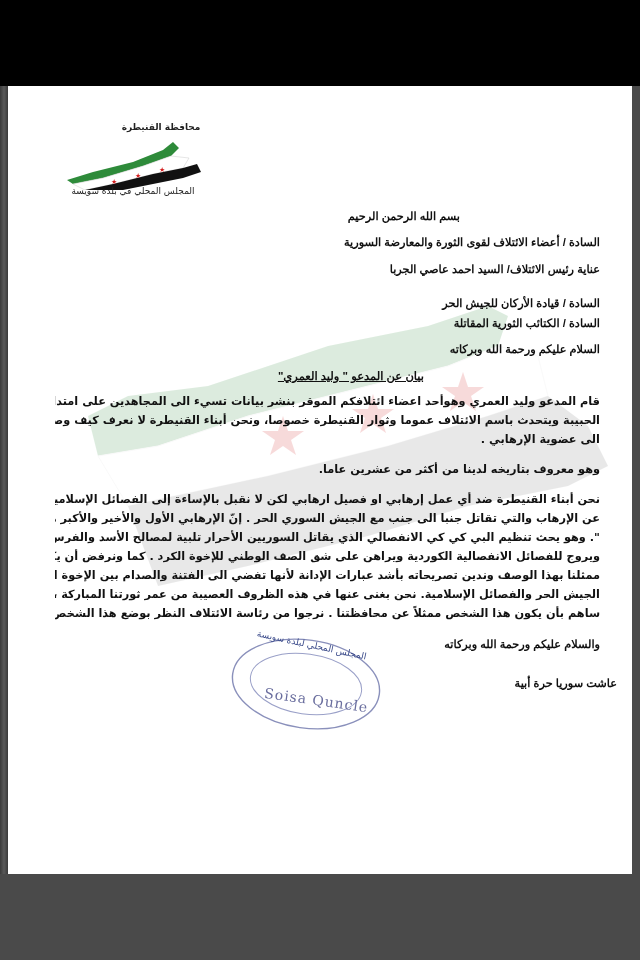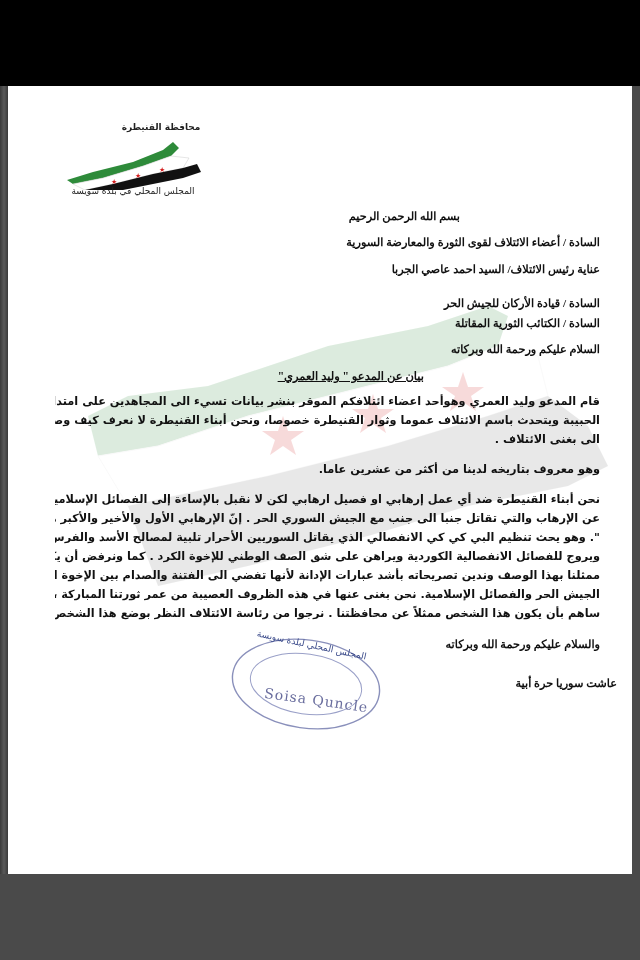--- a/index.html
+++ b/index.html
@@ -50,21 +50,21 @@
     .logo-bottom {
       position: absolute; left: 0px; top: 64px; width: 140px;
       font-size: 9px; color: #222; text-align: center;
       direction: rtl;
     }
     .logo svg { position: absolute; left: 0; top: 12px; }
     .text {
       position: absolute;
       direction: rtl;
       text-align: right;
-      font-family: Liberation Serif, serif;
+      font-family: Liberation Sans, sans-serif;
       font-size: 11.3px;
       font-weight: bold;
       color: #111;
       white-space: nowrap;
     }
     .para {
       position: absolute;
       direction: rtl;
       text-align: right;
       font-family: "DejaVu Sans", sans-serif;
@@ -142,21 +142,21 @@
     <div class="text" style="right: 32px; top: 204px; margin-top: 7px;">السادة / قيادة الأركان للجيش الحر</div>
     <div class="text" style="right: 32px; top: 231px;">السادة / الكتائب الثورية المقاتلة</div>
 
     <div class="text" style="right: 32px; top: 257px;">السلام عليكم ورحمة الله وبركاته</div>
 
     <div class="text title" style="right: 208px; top: 283px;">بيان عن المدعو " وليد العمري"</div>
 
     <div class="para" style="top: 306px;">
       <span class="ln">قام المدعو وليد العمري وهوأحد اعضاء ائتلافكم الموقر بنشر بيانات تسيء الى المجاهدين على امتداد أرض سوريا</span>
       <span class="ln">الحبيبة ويتحدث باسم الائتلاف عموما وثوار القنيطرة خصوصا، ونحن أبناء القنيطرة لا نعرف كيف وصل هذا الشخص</span>
-      <span class="ln last">الى بغنى الائتلاف .</span>
+      <span class="ln last">الى عضوية الإرهابي .</span>
     </div>
 
     <div class="para" style="top: 374px;">
       <span class="ln last">وهو معروف بتاريخه لدينا من أكثر من عشرين عاما.</span>
     </div>
 
     <div class="para" style="top: 404px;">
       <span class="ln">نحن أبناء القنيطرة ضد أي عمل إرهابي او فصيل ارهابي لكن لا نقبل بالإساءة إلى الفصائل الإسلامية  البعيدة كل البعد</span>
       <span class="ln">عن الإرهاب والتي تقاتل جنبا الى جنب مع الجيش السوري الحر .  إنّ الإرهابي الأول والأخير والأكبر هو " بشار الاسد</span>
       <span class="ln">".  وهو يحث تنظيم البي كي كي الانفصالي الذي يقاتل السوريين الأحرار تلبية لمصالح الأسد والفرس على الصمود</span>

